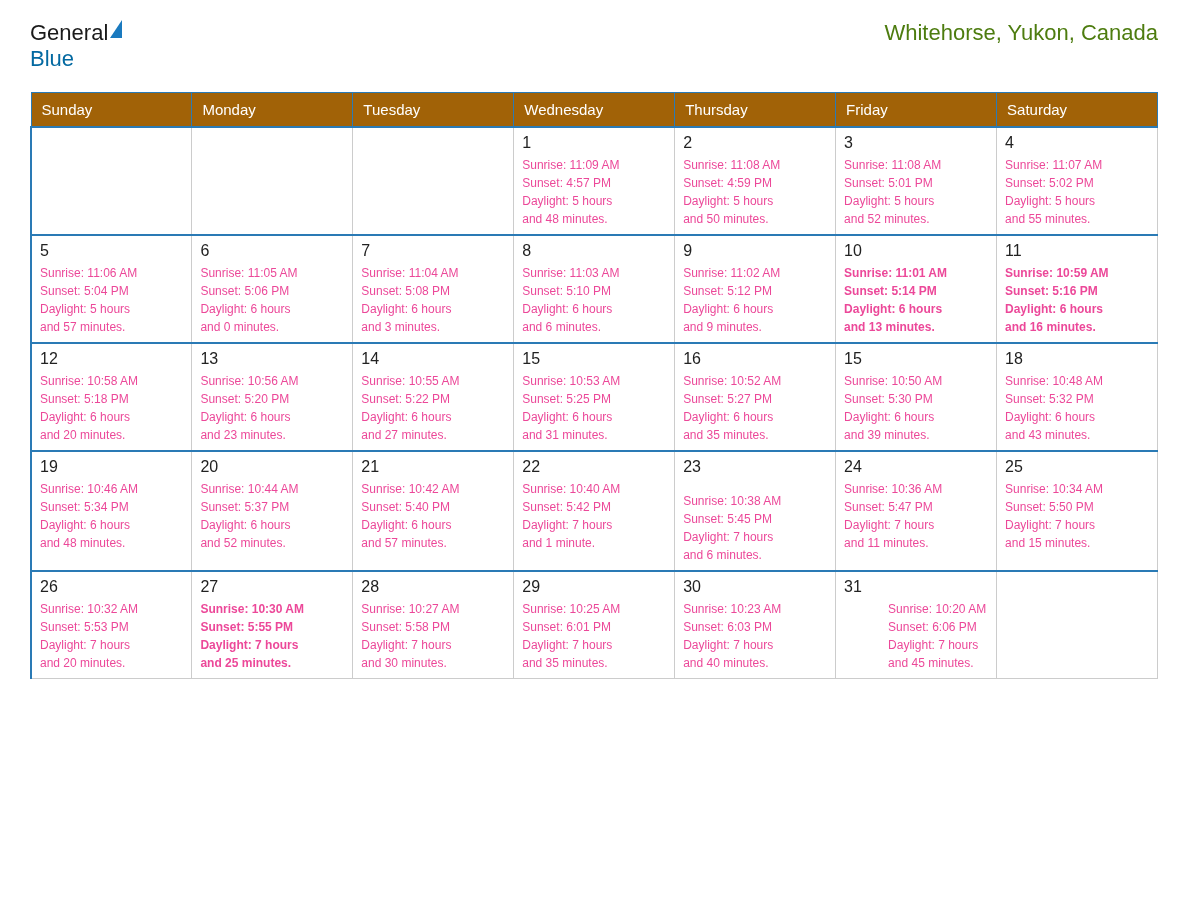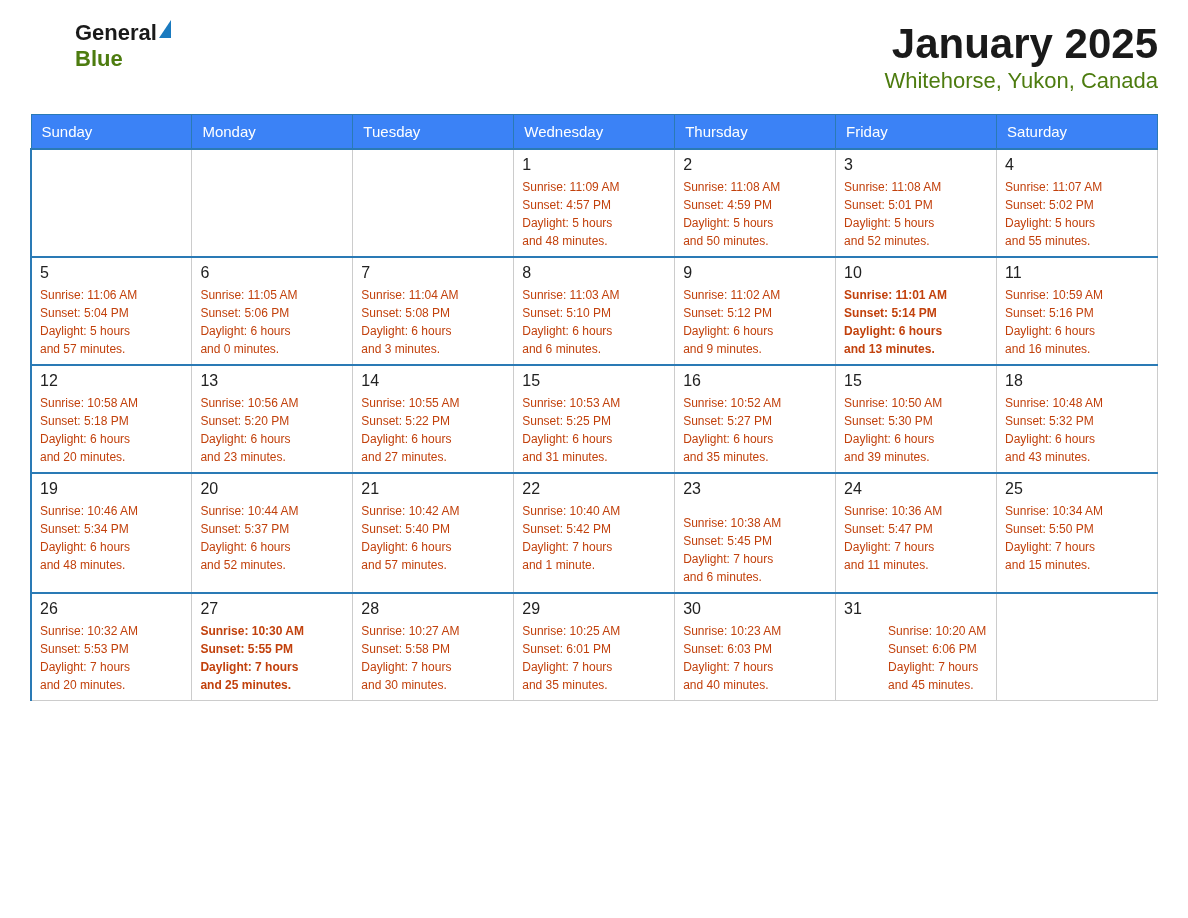--- a/index.html
+++ b/index.html
@@ -13,26 +13,25 @@
     .header {
       display: flex;
       justify-content: space-between;
       align-items: flex-start;
       margin-bottom: 20px;
     }
     .logo {
       display: flex;
       align-items: flex-end;
       font-size: 22px;
-      font-weight: bold;
+      font-weight: normal;
       color: #1a1a1a;
-      margin-left: 45px;
     }
     .logo-general { color: #1a1a1a; }
-    .logo-blue { color: #4d7c0f; }
+    .logo-blue { color: #0369a1; }
     .logo-triangle {
       width: 0;
       height: 0;
       border-left: 12px solid transparent;
       border-bottom: 18px solid #1a7abf;
       display: inline-block;
       margin-bottom: 2px;
       margin-left: 2px;
     }
     .title-block {
@@ -47,21 +46,21 @@
       font-size: 22px;
       font-weight: normal;
       color: #4d7c0f;
     }
     table {
       width: 100%;
       border-collapse: collapse;
       table-layout: fixed;
     }
     thead tr th {
-      background-color: #3b82f6;
+      background-color: #a16207;
       color: #fff;
       padding: 8px 10px;
       font-size: 15px;
       font-weight: normal;
       text-align: left;
       border: 1px solid #2a7ab5;
     }
     tbody tr td {
       border: 1px solid #ccc;
       vertical-align: top;
@@ -71,41 +70,40 @@
       height: 100px;
     }
     .day-number {
       font-size: 16px;
       font-weight: normal;
       margin-bottom: 4px;
     }
     .day-info {
       font-size: 12px;
       line-height: 1.5;
-      color: #c2410c;
+      color: #ec4899;
     }
     tbody tr td:first-child {
       border-left: 2px solid #2a7ab5;
     }
     tbody tr {
       border-top: 2px solid #2a7ab5;
     }
   </style>
 </head>
 <body>
 
 <div class="header">
   <div class="logo">
     <div>
       <span class="logo-general">General</span><span class="logo-triangle"></span><br>
       <span class="logo-blue">Blue</span>
     </div>
   </div>
   <div class="title-block">
-    <h1>January 2025</h1>
     <h2>Whitehorse, Yukon, Canada</h2>
   </div>
 </div>
 
 <table>
   <thead>
     <tr>
     <th>Sunday</th>
         <th>Monday</th>
         <th>Tuesday</th>
@@ -187,21 +185,21 @@
         </td>
         <td>
           <div class="day-number">10</div>
           <div class="day-info" style="white-space: pre-line; font-weight: bold;">Sunrise: 11:01 AM
 Sunset: 5:14 PM
 Daylight: 6 hours
 and 13 minutes.</div>
         </td>
         <td>
           <div class="day-number">11</div>
-          <div class="day-info" style="white-space: pre-line;">Sunrise: 10:59 AM
+          <div class="day-info" style="white-space: pre-line; font-weight: bold;">Sunrise: 10:59 AM
 Sunset: 5:16 PM
 Daylight: 6 hours
 and 16 minutes.</div>
         </td>
       </tr>
       <tr>
         <td>
           <div class="day-number">12</div>
           <div class="day-info" style="white-space: pre-line;">Sunrise: 10:58 AM
 Sunset: 5:18 PM

